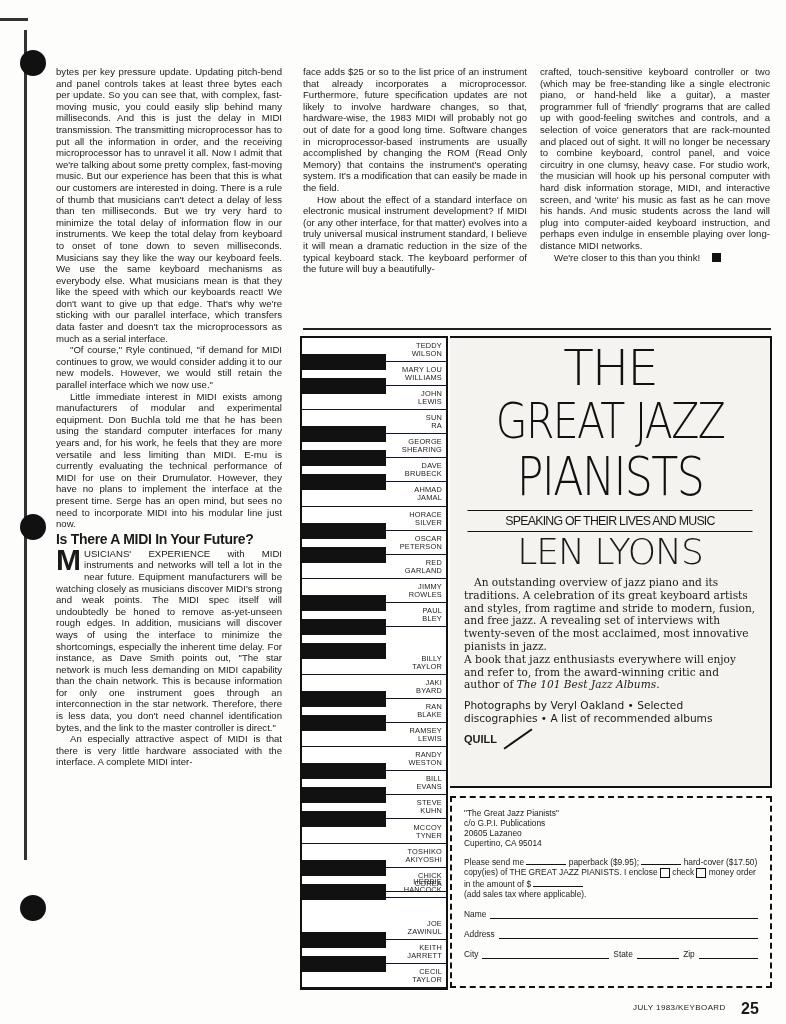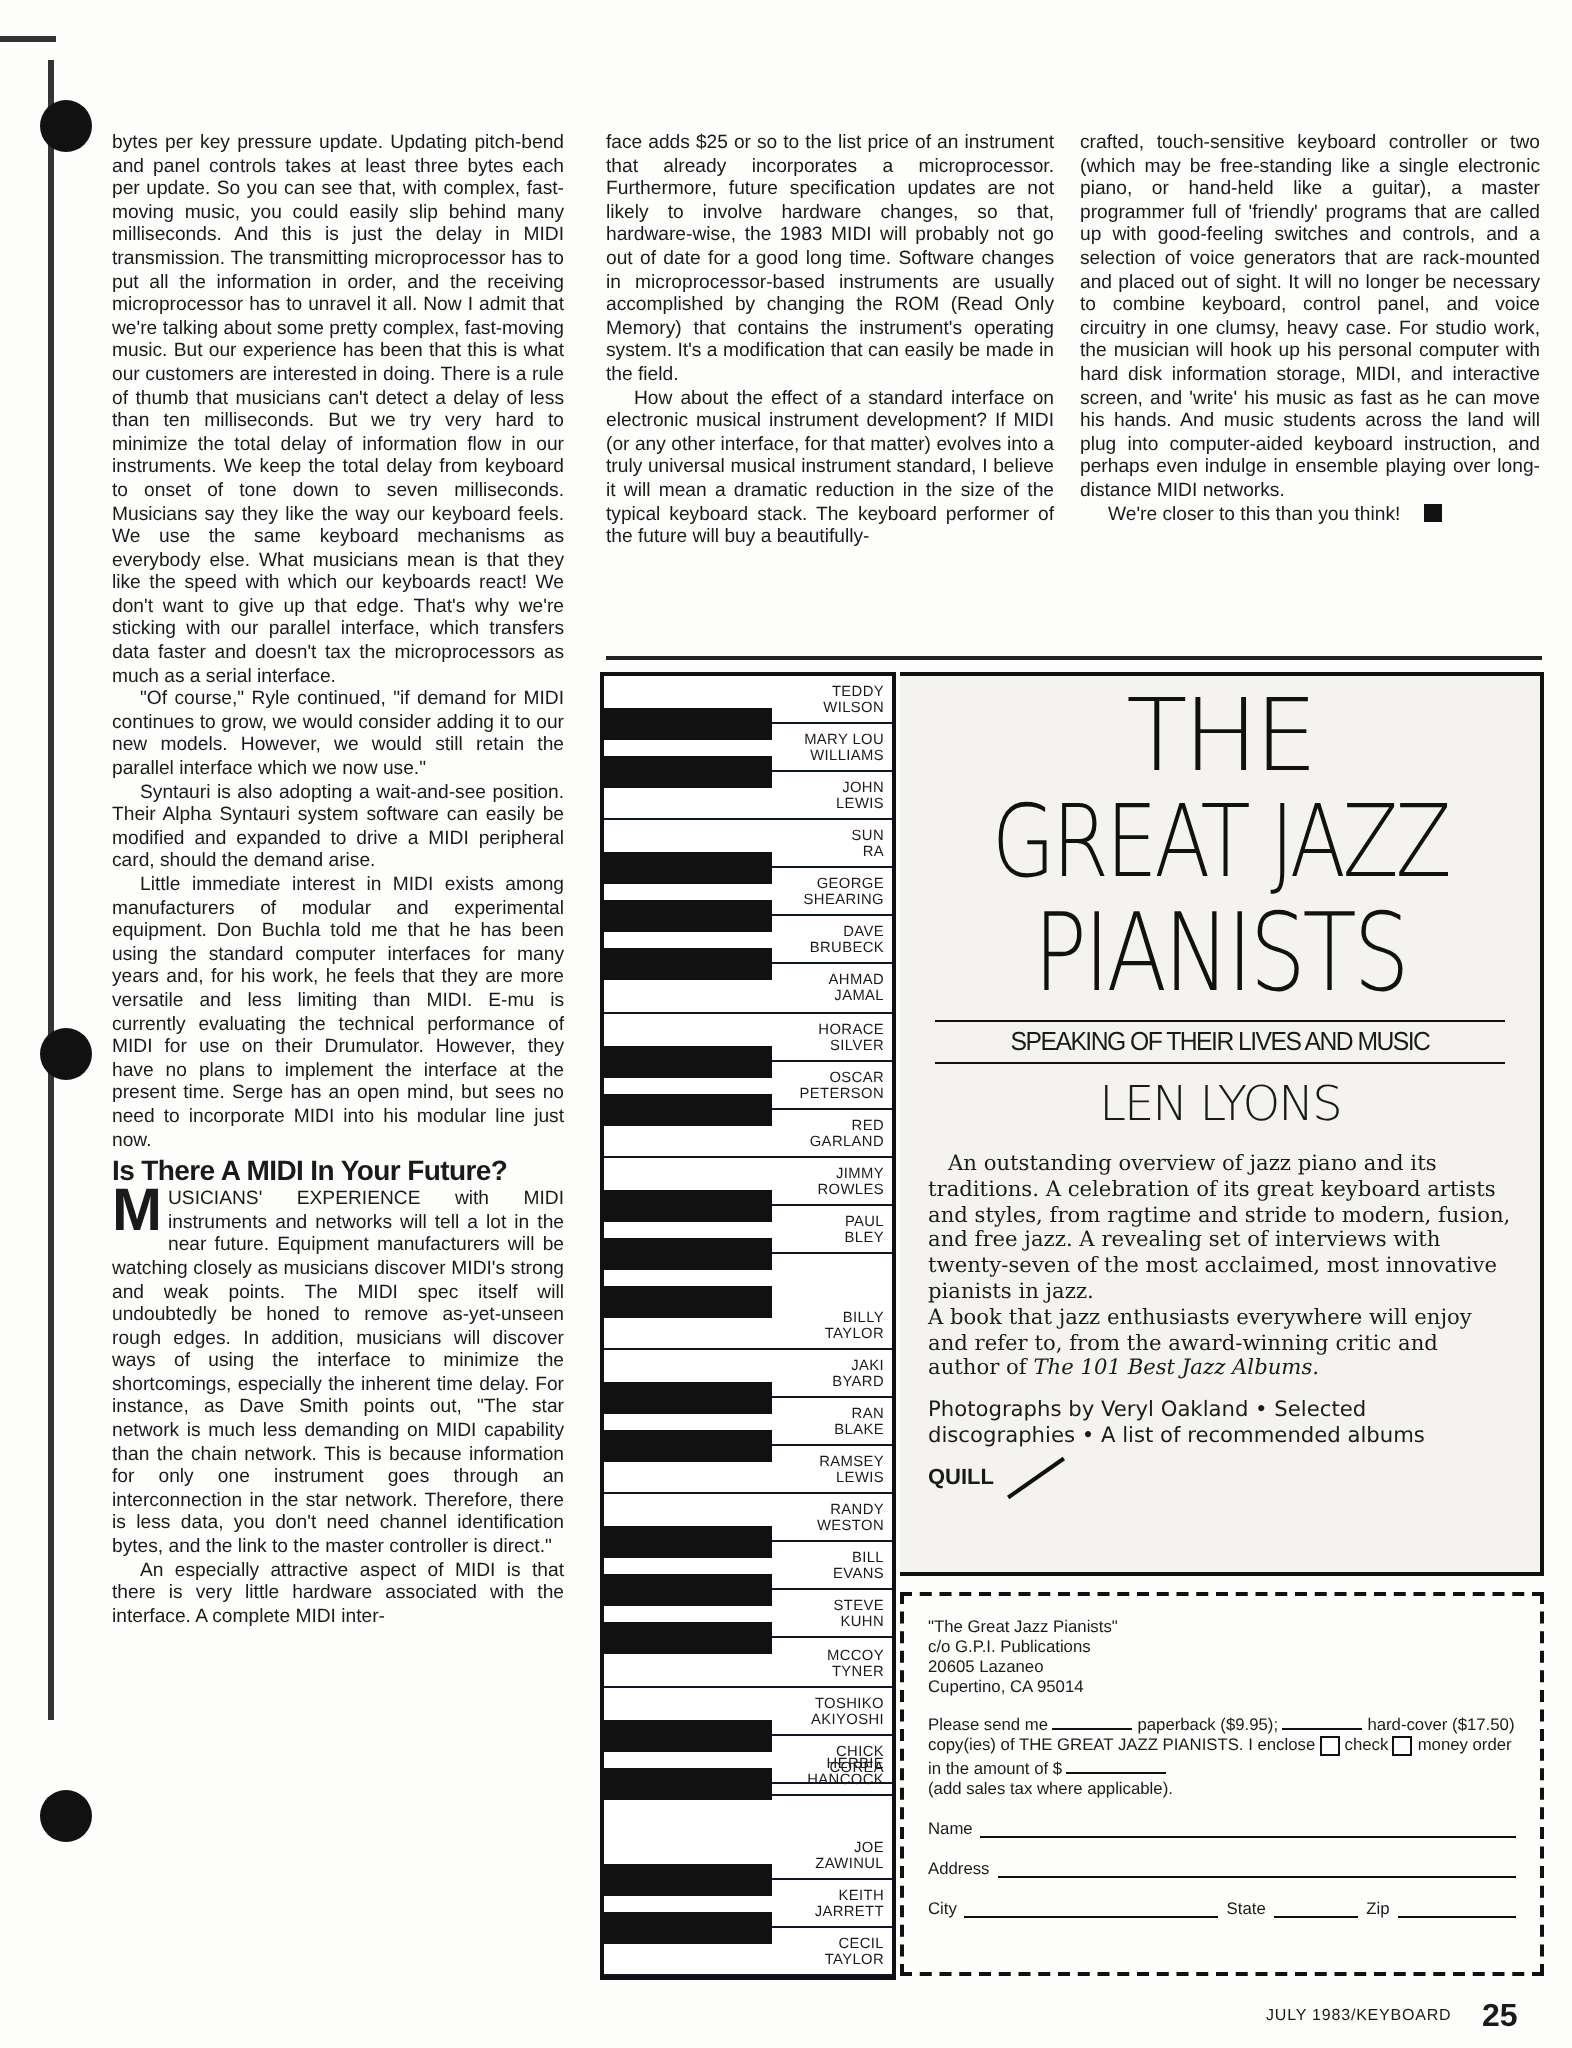--- a/index.html
+++ b/index.html
@@ -25,21 +25,21 @@
   .bkey { position:absolute; left:0; width:84px; height:16px; background:#111; }
   .klabel { position:absolute; right:4px; font-size:7.4px; line-height:8px; text-align:right; text-transform:uppercase; letter-spacing:0.2px; }
   #bookpanel { position:absolute; left:150px; top:0; width:322px; height:452px; border:2px solid #111; border-left:none; box-sizing:border-box;
       background:#f4f3ef; }
   .ttl { text-align:center; font-family:"DejaVu Sans", sans-serif; font-weight:200; color:#111; letter-spacing:-2px; }
   #t1 { font-size:50px; line-height:52px; margin-top:4px; }
   #t2 { font-size:50px; line-height:54px; transform:scaleX(0.82); }
   #t3 { font-size:54px; line-height:58px; transform:scaleX(0.82); }
   .subtitle { margin:4px 10px 0 10px; border-top:1.5px solid #111; border-bottom:1.5px solid #111; text-align:center;
               font-size:13px; line-height:20px; letter-spacing:-0.8px; transform:scaleX(0.95); }
-  #author { text-align:center; font-size:24px; line-height:40px; font-family:"DejaVu Sans", sans-serif; font-weight:200; letter-spacing:-1px; }
+  #author { text-align:center; font-size:36px; line-height:40px; font-family:"DejaVu Sans", sans-serif; font-weight:200; letter-spacing:-1px; }
   .blurb { font-family:"DejaVu Serif", serif; font-size:10.6px; line-height:12.8px; margin:4px 14px 0 14px; }
   .blurb p { margin:0; text-indent:10px; }
   .blurb em { font-style:italic; }
   .credits { font-family:"DejaVu Sans", sans-serif; font-size:10.6px; line-height:13px; margin:8px 14px 0 14px; }
   .quill { font-weight:bold; font-size:11px; margin:8px 14px 0 14px; display:flex; align-items:center; gap:4px; }
   .quill-pen { width:34px; height:2px; background:#111; transform:rotate(-35deg); }
   #coupon { position:absolute; left:150px; top:460px; width:322px; height:192px; border:2px dashed #111; box-sizing:border-box;
             padding:10px 12px; font-size:8.4px; line-height:10px; }
   #coupon .addr { margin-bottom:8px; }
   #coupon .order { margin-bottom:10px; }
@@ -55,21 +55,20 @@
 
 <div class="binder-top"></div>
 <div class="binder-line"></div>
 <div class="hole" style="top:50px"></div>
 <div class="hole" style="top:514px"></div>
 <div class="hole" style="top:895px"></div>
 
 <div id="col1" class="col">
   <p class="noindent">bytes per key pressure update. Updating pitch-bend and panel controls takes at least three bytes each per update. So you can see that, with complex, fast-moving music, you could easily slip behind many milliseconds. And this is just the delay in MIDI transmission. The transmitting microprocessor has to put all the information in order, and the receiving microprocessor has to unravel it all. Now I admit that we're talking about some pretty complex, fast-moving music. But our experience has been that this is what our customers are interested in doing. There is a rule of thumb that musicians can't detect a delay of less than ten milliseconds. But we try very hard to minimize the total delay of information flow in our instruments. We keep the total delay from keyboard to onset of tone down to seven milliseconds. Musicians say they like the way our keyboard feels. We use the same keyboard mechanisms as everybody else. What musicians mean is that they like the speed with which our keyboards react! We don't want to give up that edge. That's why we're sticking with our parallel interface, which transfers data faster and doesn't tax the microprocessors as much as a serial interface.</p>
   <p>"Of course," Ryle continued, "if demand for MIDI continues to grow, we would consider adding it to our new models. However, we would still retain the parallel interface which we now use."</p>
-  <p>Syntauri is also adopting a wait-and-see position. Their Alpha Syntauri system software can easily be modified and expanded to drive a MIDI peripheral card, should the demand arise.</p>
   <p>Little immediate interest in MIDI exists among manufacturers of modular and experimental equipment. Don Buchla told me that he has been using the standard computer interfaces for many years and, for his work, he feels that they are more versatile and less limiting than MIDI. E-mu is currently evaluating the technical performance of MIDI for use on their Drumulator. However, they have no plans to implement the interface at the present time. Serge has an open mind, but sees no need to incorporate MIDI into his modular line just now.</p>
   <p class="subhead">Is There A MIDI In Your Future?</p>
   <p class="noindent"><span class="dropcap">M</span><span>USICIANS' EXPERIENCE with MIDI instruments and networks will tell a lot in the near future. Equipment manufacturers will be watching closely as musicians discover MIDI's strong and weak points. The MIDI spec itself will undoubtedly be honed to remove as-yet-unseen rough edges. In addition, musicians will discover ways of using the interface to minimize the shortcomings, especially the inherent time delay. For instance, as Dave Smith points out, "The star network is much less demanding on MIDI capability than the chain network. This is because information for only one instrument goes through an interconnection in the star network. Therefore, there is less data, you don't need channel identification bytes, and the link to the master controller is direct."</span></p>
   <p>An especially attractive aspect of MIDI is that there is very little hardware associated with the interface. A complete MIDI inter-</p>
 </div>
 
 <div id="col2" class="col">
   <p class="noindent">face adds $25 or so to the list price of an instrument that already incorporates a microprocessor. Furthermore, future specification updates are not likely to involve hardware changes, so that, hardware-wise, the 1983 MIDI will probably not go out of date for a good long time. Software changes in microprocessor-based instruments are usually accomplished by changing the ROM (Read Only Memory) that contains the instrument's operating system. It's a modification that can easily be made in the field.</p>
   <p>How about the effect of a standard interface on electronic musical instrument development? If MIDI (or any other interface, for that matter) evolves into a truly universal musical instrument standard, I believe it will mean a dramatic reduction in the size of the typical keyboard stack. The keyboard performer of the future will buy a beautifully-</p>
 </div>

